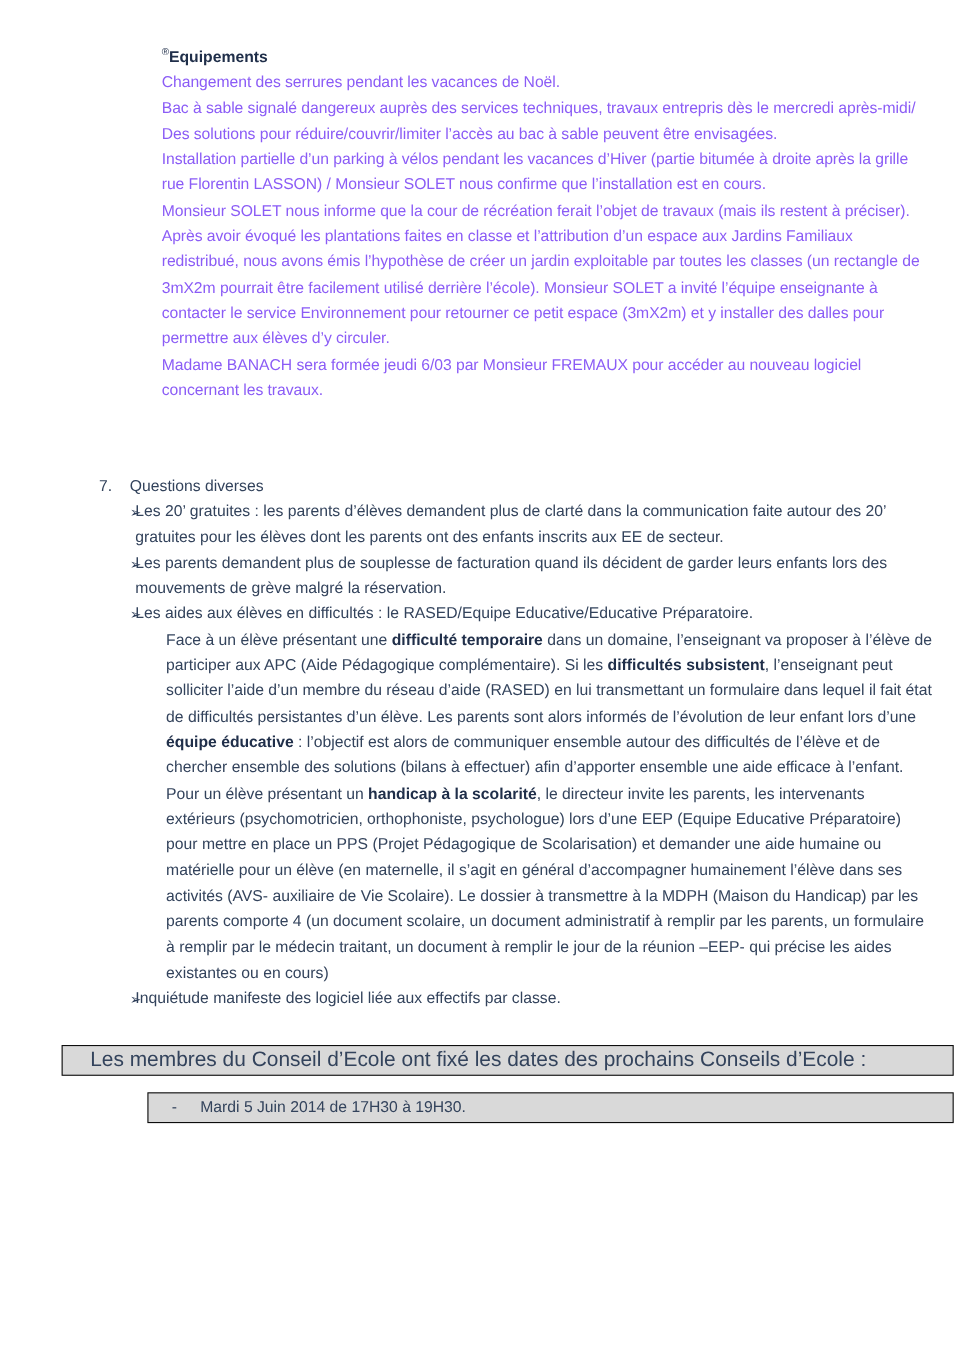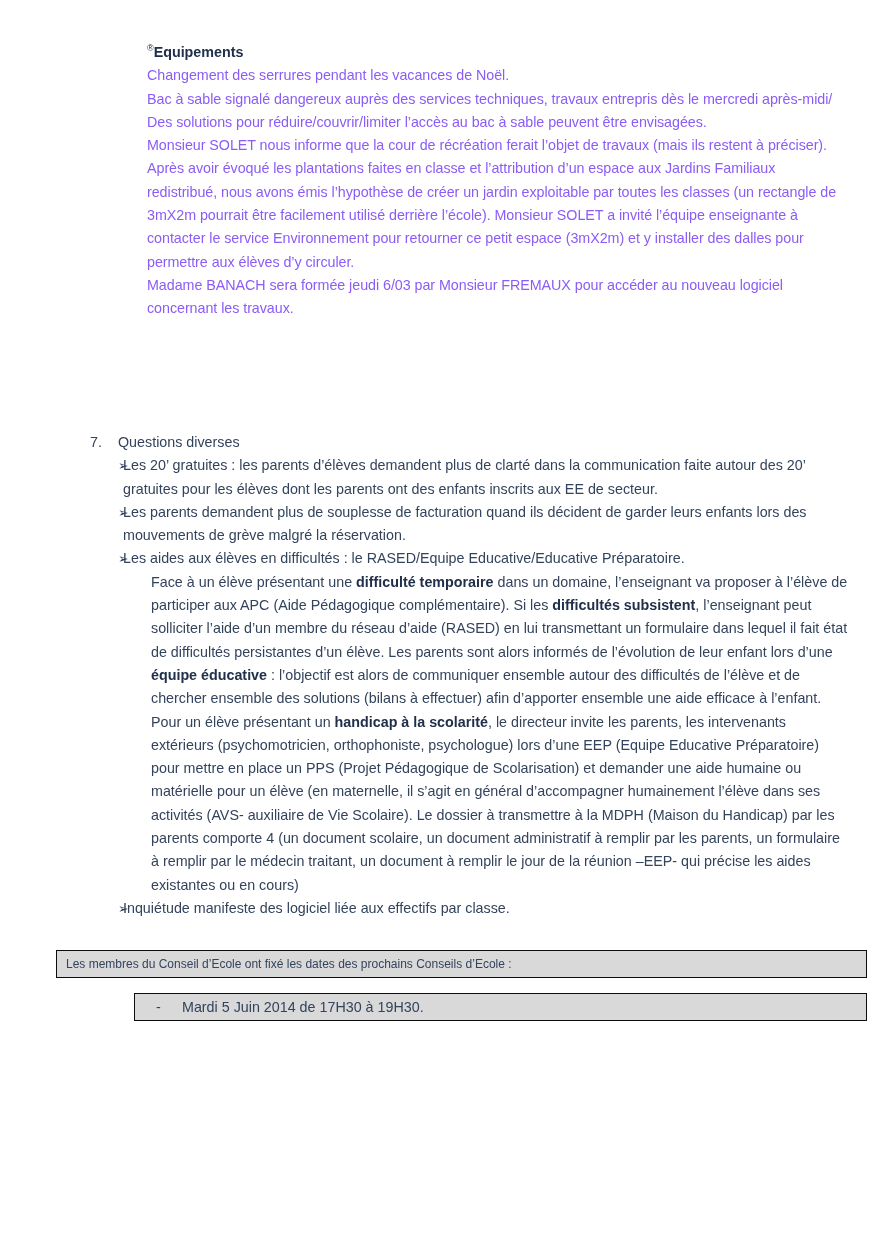--- a/index.html
+++ b/index.html
@@ -114,22 +114,22 @@
     position: absolute;
     left: 36px;
     top: 950px;
     width: 811px;
     height: 28px;
     background: #d9d9d9;
     border: 1.6px solid #0d0d0d;
     box-sizing: border-box;
     display: flex;
     align-items: center;
-    padding-left: 9px;
-    font-size: 12px;
+    padding-left: 25px;
+    font-size: 19px;
     color: #33435c;
   }
   #next-meeting-box {
     position: absolute;
     left: 114px;
     top: 993px;
     width: 733px;
     height: 28px;
     background: #d9d9d9;
     border: 1.6px solid #0d0d0d;
@@ -149,20 +149,21 @@
 </head>
 <body>
 
 <div class="page">
 
   <div id="equipements-section">
     <div id="equipements-heading"><span class="sup-mark">®</span><span>Equipements</span></div>
 
     <p class="para eq-para">Changement des serrures pendant les vacances de Noël.</p>
     <p class="para eq-para">Bac à sable signalé dangereux auprès des services techniques, travaux entrepris dès le mercredi après-midi/ Des solutions pour réduire/couvrir/limiter l’accès au bac à sable peuvent être envisagées.</p>
+    <p class="para eq-para">Installation partielle d’un parking à vélos pendant les vacances d’Hiver (partie bitumée à droite après la grille rue Florentin LASSON) / Monsieur SOLET nous confirme que l’installation est en cours.</p>
     <p class="para eq-para">Monsieur SOLET nous informe que la cour de récréation ferait l’objet de travaux (mais ils restent à préciser).</p>
     <p class="para eq-para">Après avoir évoqué les plantations faites en classe et l’attribution d’un espace aux Jardins Familiaux redistribué, nous avons émis l’hypothèse de créer un jardin exploitable par toutes les classes (un rectangle de 3mX2m pourrait être facilement utilisé derrière l’école).  Monsieur SOLET a invité l’équipe enseignante à contacter le service Environnement pour retourner ce petit espace (3mX2m)  et y installer des dalles pour permettre aux élèves d’y circuler.</p>
     <p class="para eq-para">Madame BANACH sera formée jeudi 6/03 par Monsieur FREMAUX pour accéder au nouveau logiciel concernant les travaux.</p>
   </div>
 
   <div id="questions-section">
 
     <div class="numbered-item">
       <span class="num">7.</span>
       <span>Questions diverses</span>

